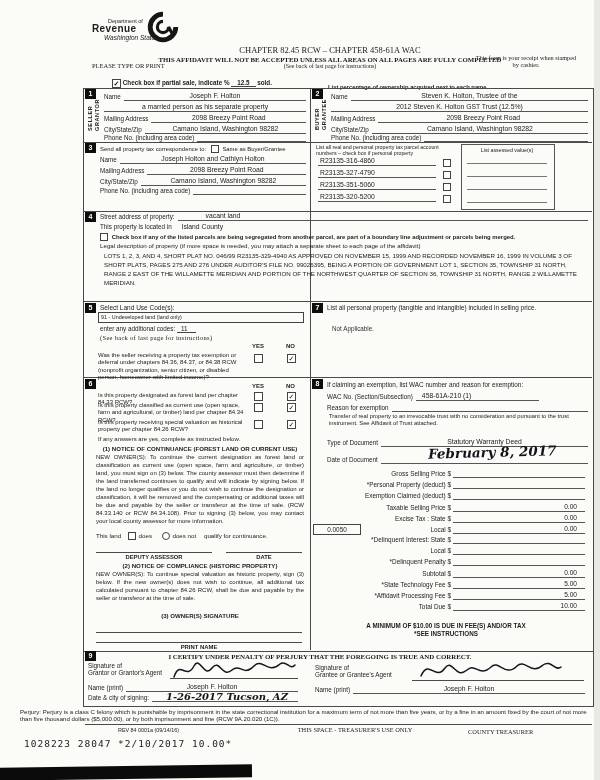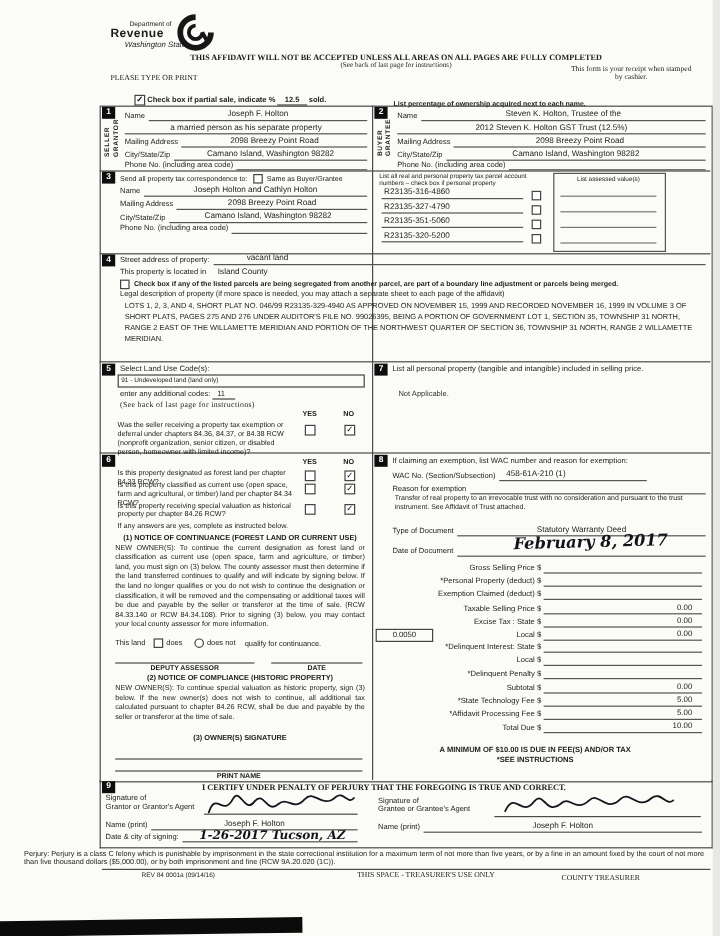--- a/index.html
+++ b/index.html
@@ -44,20 +44,21 @@
     <div style="font-size:6.5px;font-style:italic;margin-left:12px;">Washington State</div>
   </div>
   <svg class="abs" style="left:147px;top:11px;" width="32" height="32" viewBox="0 0 40 40">
     <path d="M20 4 a16 16 0 1 0 16 16" fill="none" stroke="#161616" stroke-width="6"></path>
     <path d="M20 13 a7 7 0 1 0 7 7 L33 31" fill="none" stroke="#161616" stroke-width="4"></path>
   </svg>
 
   <div class="abs serif" style="left:92px;top:62px;font-size:6.5px;">PLEASE TYPE OR PRINT</div>
 
   <div class="abs" style="left:140px;top:44px;width:380px;text-align:center;">
+    <div class="serif" style="font-size:8.5px;margin-top:1px;">CHAPTER 82.45 RCW – CHAPTER 458-61A WAC</div>
     <div class="serif b" style="font-size:6.8px;margin-top:1px;">THIS AFFIDAVIT WILL NOT BE ACCEPTED UNLESS ALL AREAS ON ALL PAGES ARE FULLY COMPLETED</div>
     <div class="serif" style="font-size:6px;">(See back of last page for instructions)</div>
   </div>
 
   <div class="abs serif" style="left:473px;top:54px;width:106px;font-size:6.3px;line-height:7.2px;text-align:center;">This form is your receipt when stamped by cashier.</div>
 
   <div class="abs b" style="left:112px;top:79px;font-size:6.3px;">
     <span class="cb">✓</span>
     <span>Check box if partial sale, indicate %</span>
     <span style="border-bottom:1px solid #444;padding:0 6px;">12.5</span>
@@ -358,17 +359,18 @@
     <span class="fl">Name (print)</span>
     <span class="fv">Joseph F. Holton</span>
   </div>
 
   <div class="abs" style="left:20px;top:708px;width:568px;font-size:6.1px;line-height:7.4px;">Perjury: Perjury is a class C felony which is punishable by imprisonment in the state correctional institution for a maximum term of not more than five years, or by a fine in an amount fixed by the court of not more than five thousand dollars ($5,000.00), or by both imprisonment and fine (RCW 9A.20.020 (1C)).</div>
 
   <div class="hline" style="left:85px;top:724px;width:507px;"></div>
   <div class="abs" style="left:118px;top:727px;font-size:5.4px;">REV 84 0001a (09/14/16)</div>
   <div class="abs serif" style="left:255px;top:726px;width:200px;text-align:center;font-size:6.4px;">THIS SPACE - TREASURER'S USE ONLY</div>
   <div class="abs serif" style="left:468px;top:728px;font-size:6.4px;">COUNTY TREASURER</div>
+  <div class="abs mono" style="left:24px;top:738px;font-size:9.5px;letter-spacing:1px;color:#222;">1028223  28047  *2/10/2017  10.00*</div>
 
   <div class="abs" style="left:-4px;top:766px;width:256px;height:13px;background:#0b0b0b;transform:rotate(-0.8deg);"></div>
   <div class="abs" style="left:594px;top:0;width:6px;height:780px;background:#e8e8e4;"></div>
 
 </div>
 
 </body></html>

